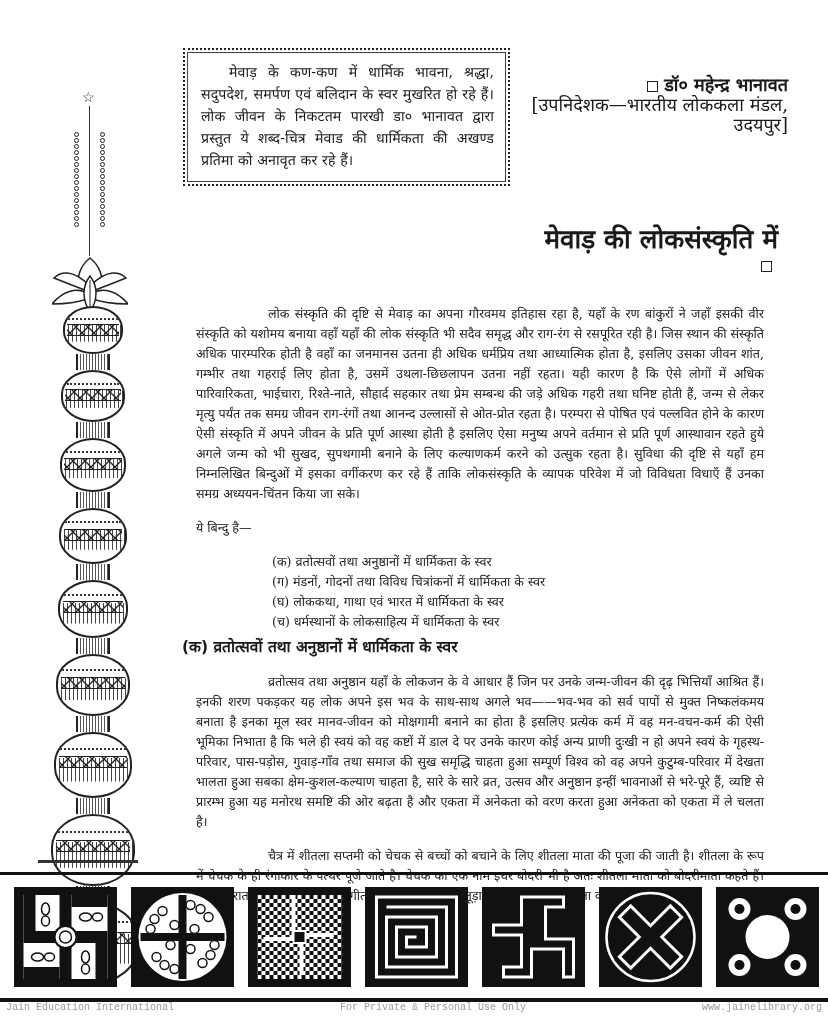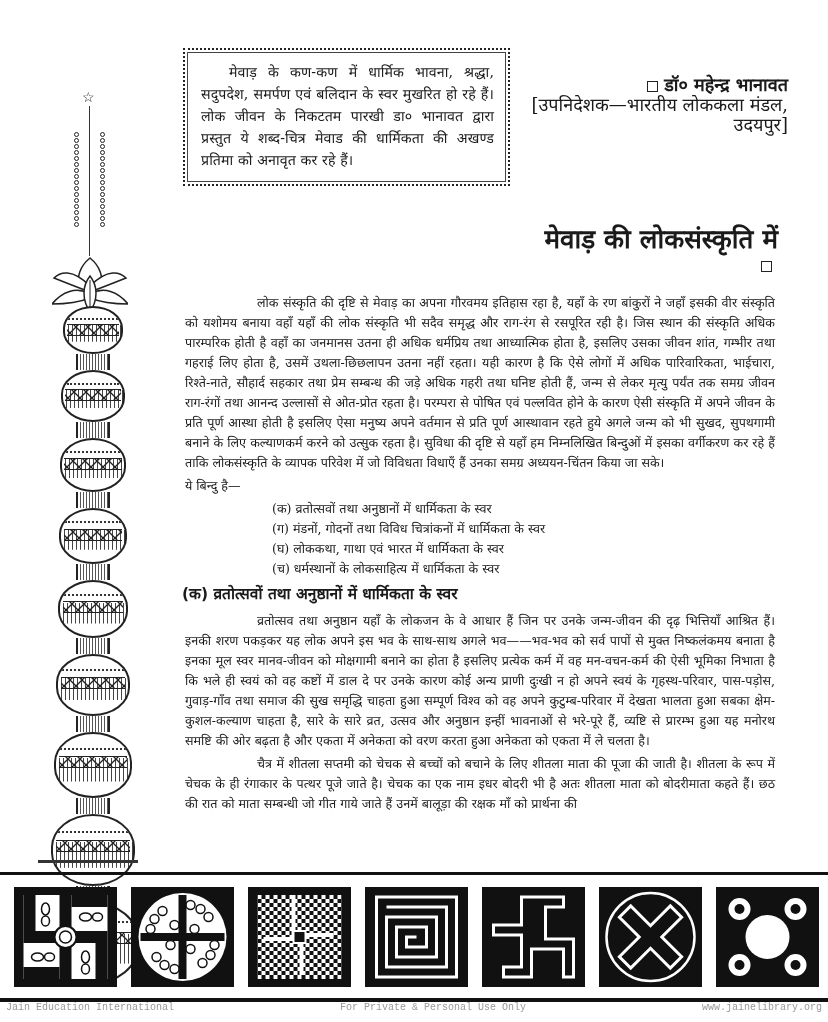--- a/index.html
+++ b/index.html
@@ -45,21 +45,21 @@
         vertical-align:-1px; box-sizing:border-box; }
 
   
   .title { position:absolute; right:50px; top:173px; text-align:right;
            font-family:"DejaVu Sans", sans-serif; font-weight:bold; font-size:26px; line-height:36px;margin-top:48px; }
   .title-sq { position:absolute; right:50px; top:261px; }
 
   
   .body { position:absolute; left:182px; top:290px; width:596px; font-size:12.6px; line-height:20px;
           text-align:justify; }
-  .body p { margin:3px; }
+  .body p { margin:14px; }
   .indent { text-indent:72px; }
   .points-lead { margin:0; }
   .points { list-style:none; margin:0; padding:0 0 0 90px; }
   .points li { line-height:20px; }
   .section-h { margin:4px 0 6px 0; font-family:"DejaVu Sans", sans-serif; font-weight:bold; font-size:15.5px; line-height:22px; }
 
   
   .band-top { position:absolute; left:0; top:872px; width:828px; height:3px; background:#111; }
   .band-bot { position:absolute; left:0; top:998px; width:828px; height:4px; background:#111; }
   .tiles { position:absolute; left:14px; top:887px; width:814px; height:100px; display:flex; gap:14px; }

